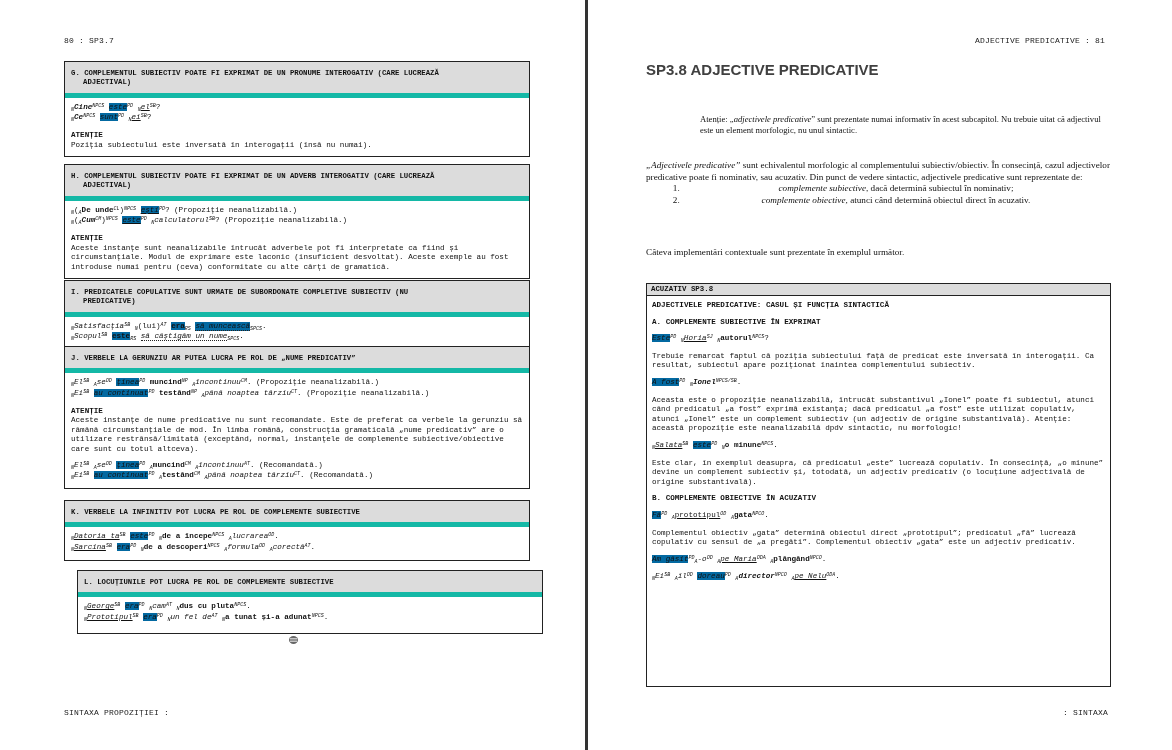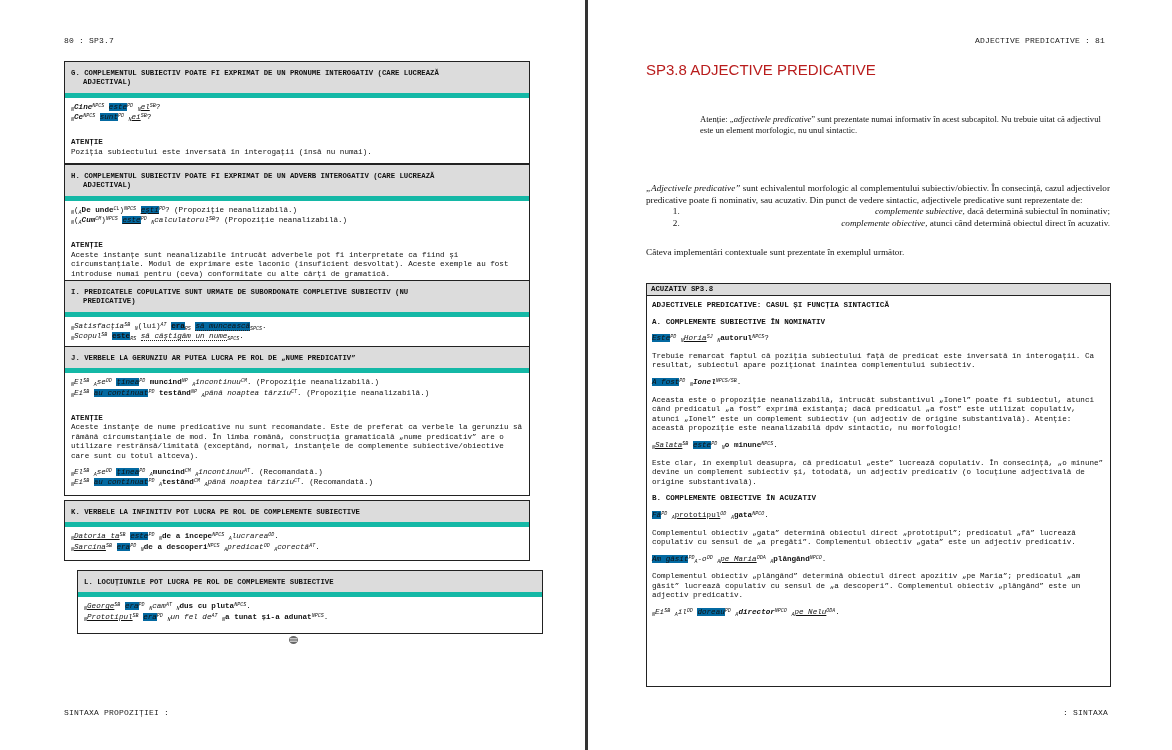--- a/index.html
+++ b/index.html
@@ -17,29 +17,29 @@
   .u { text-decoration:underline; }
   .dot { border-bottom:1px dotted #222;margin-top:23px; }
   .i { font-style:italic; }
   .b { font-weight:bold; }
 
   
   .box { position:absolute; left:64px; width:464px; border:1px solid #222; border-top:none; }
   .box .hdr { background:#dcdcdc; border-top:1.5px solid #222; border-bottom:5px solid #14b8a6; padding:7px 6px 5px 6px; font-weight:bold; font-size:7.3px; line-height:9.4px; }
   .box .hdr .cont { padding-left:12px; display:block; }
   .box .body { padding:5px 6px 6px 6px; }
-  .att-title { font-weight:bold; margin-top:14px; }
+  .att-title { font-weight:bold; margin-top:7px; }
   .gap { height:6px; }
 
   
-  .h1 { position:absolute; left:646px; top:61px; font-family:"Liberation Sans", sans-serif; font-weight:normal; font-size:15px; color:#b91c1c; }
+  .h1 { position:absolute; left:646px; top:61px; font-family:"Liberation Sans", sans-serif; font-weight:bold; font-size:15px; color:#404040; }
   .note { position:absolute; left:700px; top:114px; width:410px; font-family:"Liberation Serif", serif; font-size:8.6px; line-height:11px; }
-  .para { position:absolute; left:646px; top:160px; width:464px; font-family:"Liberation Serif", serif; font-size:9.2px; line-height:11.6px; text-align:justify;margin-top:23px; }
+  .para { position:absolute; left:646px; top:160px; width:464px; font-family:"Liberation Serif", serif; font-size:9.2px; line-height:11.6px; text-align:justify; }
   .para ol { margin:0; padding-left:36px; }
-  .para li { text-align:right; }
+  .para li { text-align:center; }
   .para2 { position:absolute; left:646px; top:247px; width:464px; font-family:"Liberation Serif", serif; font-size:9.2px; }
   .exbox { position:absolute; left:646px; top:283px; width:463px; height:402px; border:1px solid #222; }
   .exbox .ex-hdr { background:#dcdcdc; border-bottom:1px solid #222; padding:1px 4px; font-weight:bold; font-size:7.4px; line-height:9px; }
   .exbox .ex-body { padding:5px 5px; }
   .exbox p { margin:0 0 7px 0; }
   .ex-sec { font-weight:bold; }
 
   .bottom-icon { position:absolute; left:288px; top:635px; font-size:9px; color:#444; }
 </style>
 </head>
@@ -99,21 +99,21 @@
       <div><span class="pre">N</span><span class="i">Ei</span><sup>SB</sup> <span class="i hl">au continuat</span><sup>PD</sup> <span class="pre">A</span><span class="b">testând</span><sup>CM</sup> <span class="pre">A</span><span class="i">până noaptea târziu</span><sup>CT</sup><span>. (Recomandată.)</span></div>
     </div>
   </div>
 
   <div class="box mono" style="top:500px;">
     <div class="hdr">
       <span>K. VERBELE LA INFINITIV POT LUCRA PE ROL DE COMPLEMENTE SUBIECTIVE</span>
     </div>
     <div class="body">
       <div><span class="pre">N</span><span class="i u">Datoria ta</span><sup>SB</sup> <span class="i hl">este</span><sup>PD</sup> <span class="pre">N</span><span class="b">de a începe</span><sup>NPCS</sup> <span class="pre">A</span><span class="i">lucrarea</span><sup>OD</sup><span>.</span></div>
-      <div><span class="pre">N</span><span class="i u">Sarcina</span><sup>SB</sup> <span class="i hl">era</span><sup>PD</sup> <span class="pre">N</span><span class="b">de a descoperi</span><sup>NPCS</sup> <span class="pre">A</span><span class="i">predicat</span><sup>OD</sup> <span class="pre">A</span><span class="i">corectă</span><sup>AT</sup><span>.</span></div>
+      <div><span class="pre">N</span><span class="i u">Sarcina</span><sup>SB</sup> <span class="i hl">era</span><sup>PD</sup> <span class="pre">N</span><span class="b">de a descoperi</span><sup>NPCS</sup> <span class="pre">A</span><span class="i">formula</span><sup>OD</sup> <span class="pre">A</span><span class="i">corectă</span><sup>AT</sup><span>.</span></div>
     </div>
   </div>
 
   <div class="box mono" style="top:570px;margin-left:13px;">
     <div class="hdr">
       <span>L. LOCUȚIUNILE POT LUCRA PE ROL DE COMPLEMENTE SUBIECTIVE</span>
     </div>
     <div class="body" style="padding-bottom:9px;">
       <div><span class="pre">N</span><span class="i u">George</span><sup>SB</sup> <span class="i hl">era</span><sup>PD</sup> <span class="pre">N</span><span class="i">cam</span><sup>AT</sup> <span class="pre">N</span><span class="b">dus cu pluta</span><sup>NPCS</sup><span>.</span></div>
       <div><span class="pre">N</span><span class="i u">Prototipul</span><sup>SB</sup> <span class="i hl">era</span><sup>PD</sup> <span class="pre">N</span><span class="i">un fel de</span><sup>AT</sup> <span class="pre">N</span><span class="b">a tunat și-a adunat</span><sup>NPCS</sup><span>.</span></div>
@@ -147,29 +147,28 @@
     <li><i>complemente obiective</i><span>, atunci când determină obiectul direct în acuzativ.</span></li>
   </ol>
 </div>
 
 <div class="para2">Câteva implementări contextuale sunt prezentate în exemplul următor.</div>
 
 <div class="exbox mono">
   <div class="ex-hdr">ACUZATIV SP3.8</div>
   <div class="ex-body">
     <p class="ex-sec">ADJECTIVELE PREDICATIVE: CASUL ȘI FUNCȚIA SINTACTICĂ</p>
-    <p class="ex-sec">A. COMPLEMENTE SUBIECTIVE ÎN NOMINATIV</p>
+    <p class="ex-sec">A. COMPLEMENTE SUBIECTIVE ÎN EXPRIMAT</p>
     <p><span class="i hl">Este</span><sup>PD</sup> <span class="pre">N</span><span class="i u">Horia</span><sup>SJ</sup> <span class="pre">N</span><span class="b">autorul</span><sup>NPCS</sup><span>?</span></p>
     <p>Trebuie remarcat faptul că poziția subiectului față de predicat este inversată în interogații. Ca resultat, subiectul apare poziționat înaintea complementului subiectiv.</p>
     <p><span class="i hl">A fost</span><sup>PD</sup> <span class="pre">N</span><span class="b i">Ionel</span><sup>NPCS/SB</sup><span>.</span></p>
     <p>Aceasta este o propoziție neanalizabilă, întrucât substantivul „Ionel” poate fi subiectul, atunci când predicatul „a fost” exprimă existanța; dacă predicatul „a fost” este utilizat copulativ, atunci „Ionel” este un complement subiectiv (un adjectiv de origine substantivală). Atenție: această propoziție este neanalizabilă dpdv sintactic, nu morfologic!</p>
     <p><span class="pre">N</span><span class="i u">Salata</span><sup>SB</sup> <span class="i hl">este</span><sup>PD</sup> <span class="pre">N</span><span class="b">o minune</span><sup>NPCS</sup><span>.</span></p>
     <p>Este clar, în exemplul deasupra, că predicatul „este” lucrează copulativ. În consecință, „o minune” devine un complement subiectiv și, totodată, un adjectiv predicativ (o locuțiune adjectivală de origine substantivală).</p>
     <p class="ex-sec">B. COMPLEMENTE OBIECTIVE ÎN ACUZATIV</p>
     <p><span class="i hl">Fă</span><sup>PD</sup> <span class="pre">A</span><span class="u">prototipul</span><sup>OD</sup> <span class="pre">A</span><span class="b">gata</span><sup>NPCO</sup><span>.</span></p>
     <p>Complementul obiectiv „gata” determină obiectul direct „prototipul”; predicatul „fă” lucrează copulativ cu sensul de „a pregăti”. Complementul obiectiv „gata” este un adjectiv predicativ.</p>
     <p><span class="i hl">Am găsit</span><sup>PD</sup><span class="pre">A</span><span class="i">-o</span><sup>OD</sup> <span class="pre">A</span><span class="i u">pe Maria</span><sup>ODA</sup> <span class="pre">A</span><span class="b">plângând</span><sup>NPCO</sup><span>.</span></p>
-    <p>Complementul obiectiv „plângând” determină obiectul direct apozitiv „pe Maria”; predicatul „am găsit” lucrează copulativ cu sensul de „a descoperi”. Complementul obiectiv „plângând” este un adjectiv predicativ.</p>
     <p><span class="pre">N</span><span class="i">Ei</span><sup>SB</sup> <span class="pre">A</span><span class="i">îl</span><sup>OD</sup> <span class="i hl">doreau</span><sup>PD</sup> <span class="pre">A</span><span class="b i">director</span><sup>NPCO</sup> <span class="pre">A</span><span class="i u">pe Nelu</span><sup>ODA</sup><span>.</span></p>
   </div>
 </div>
 
 <div class="running-head" style="left:1063px;top:708px;">: SINTAXA</div>
 
 </body></html>

